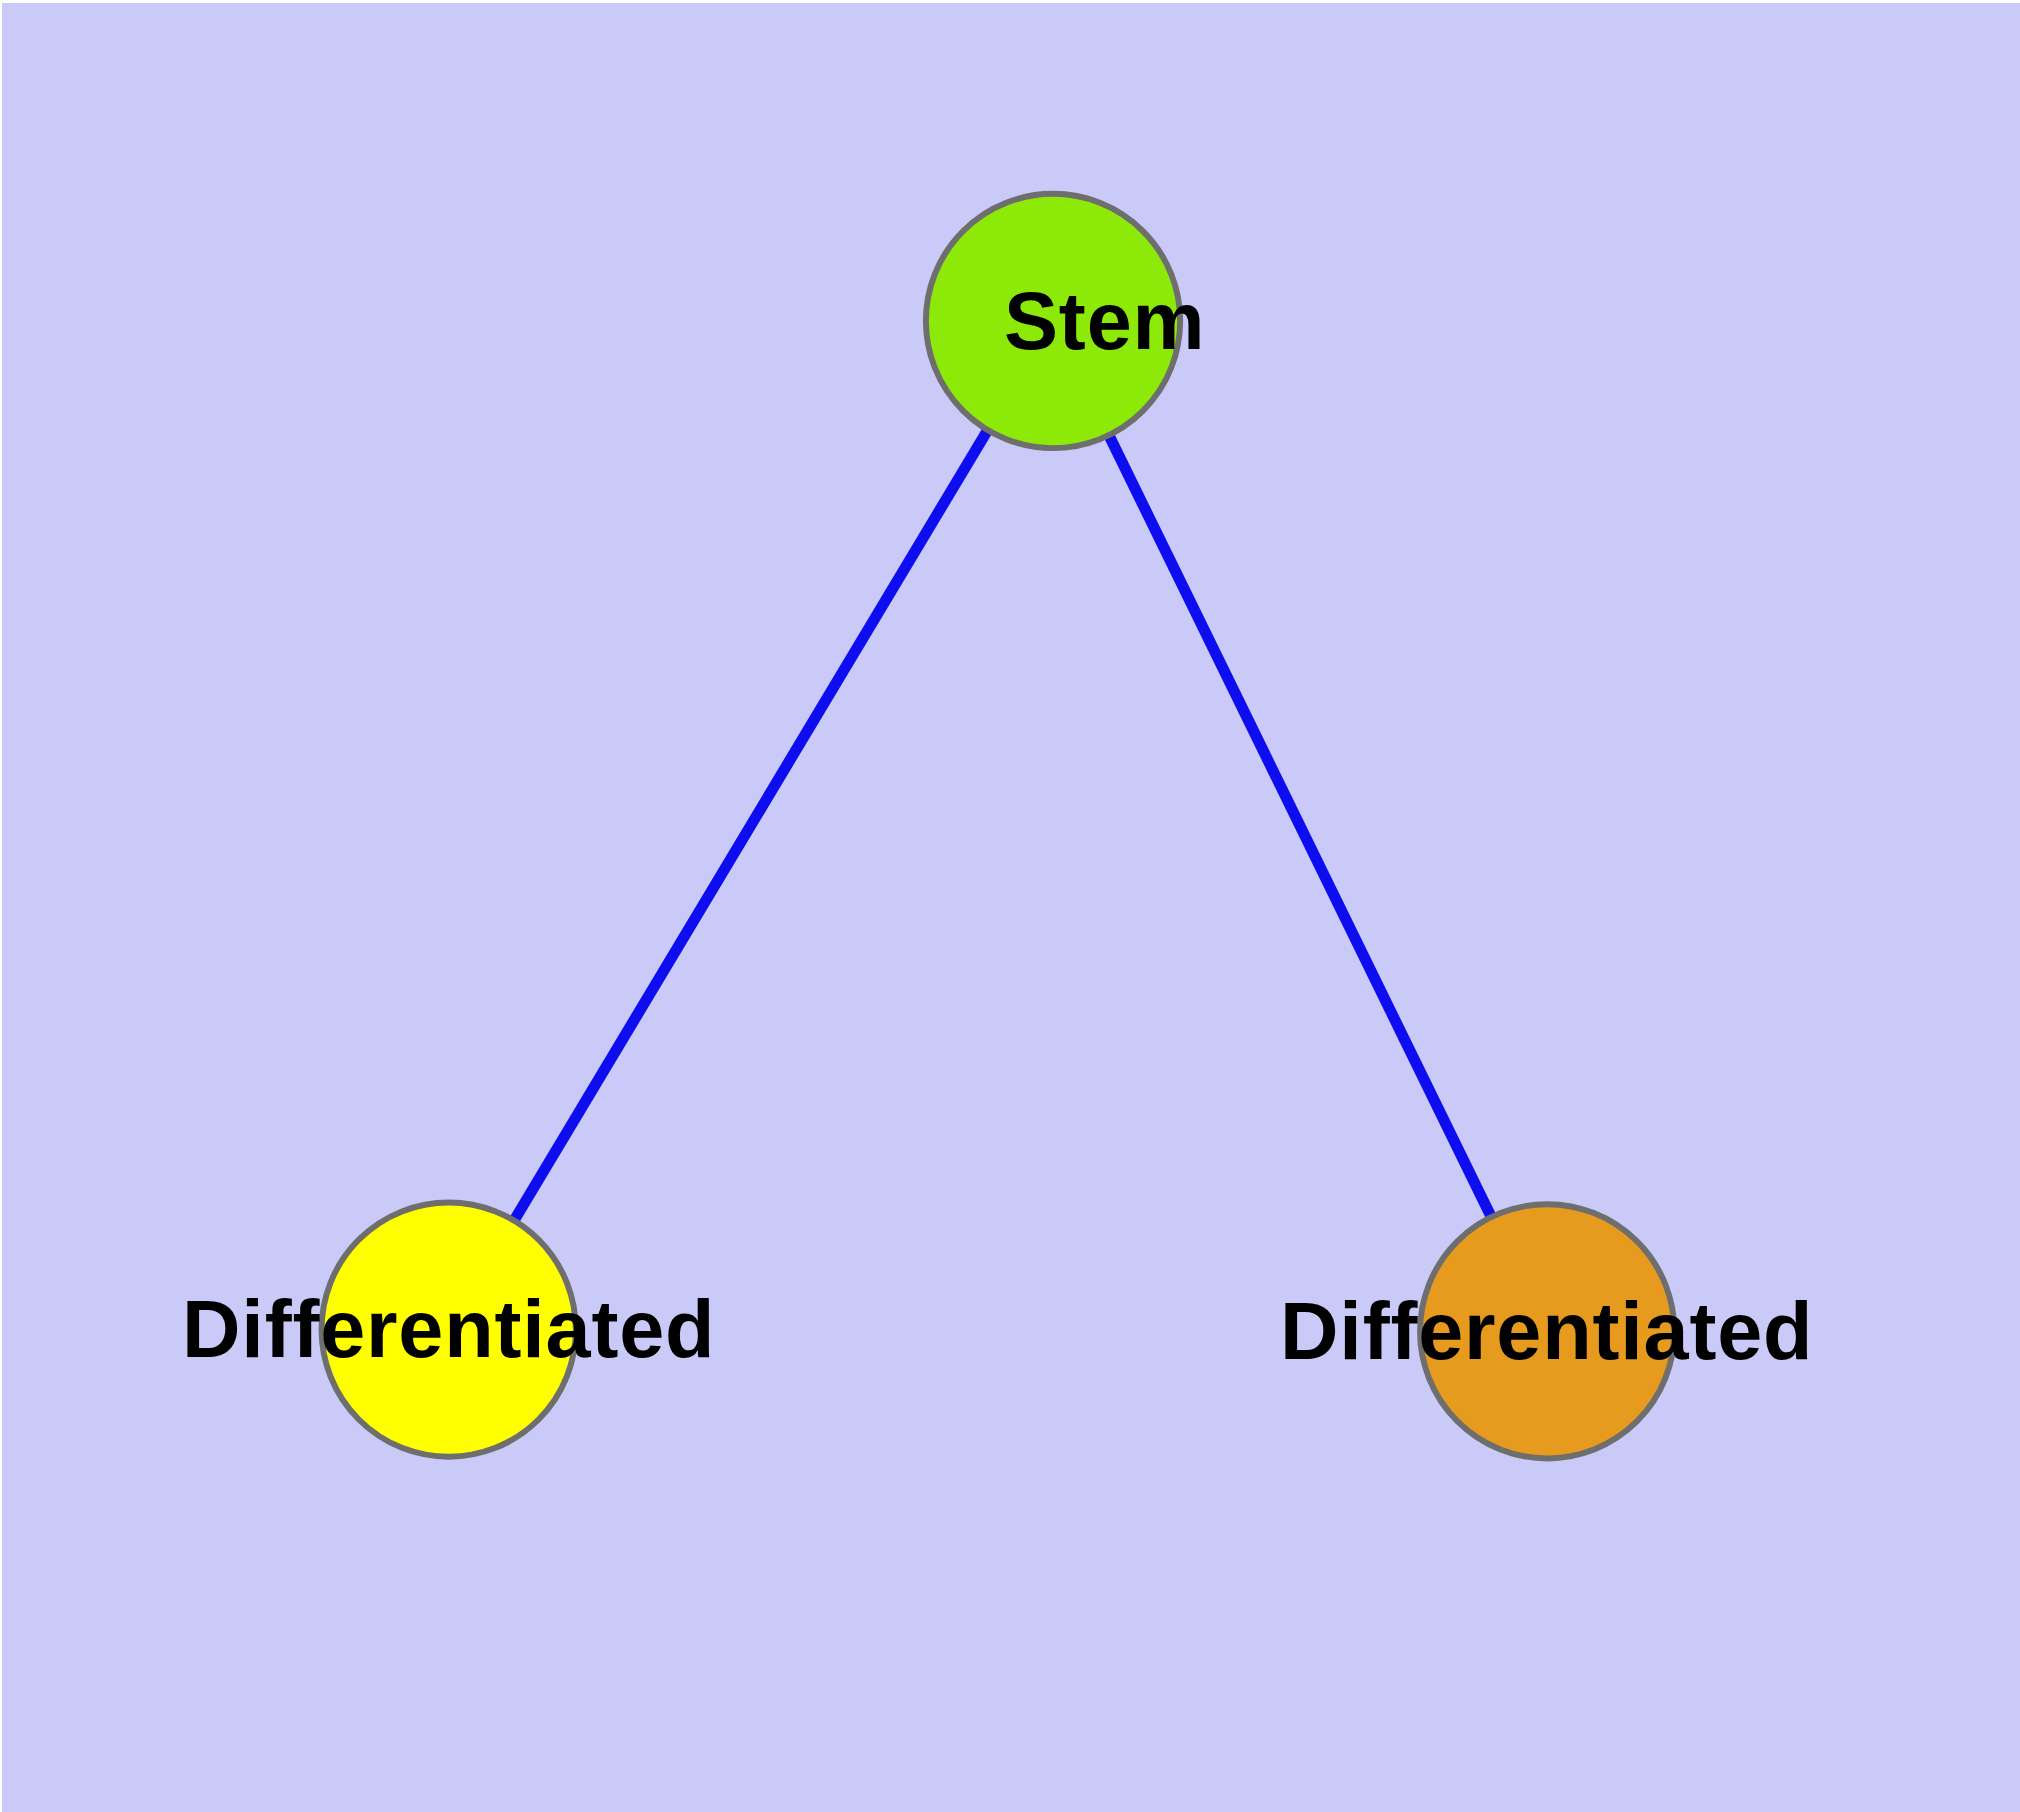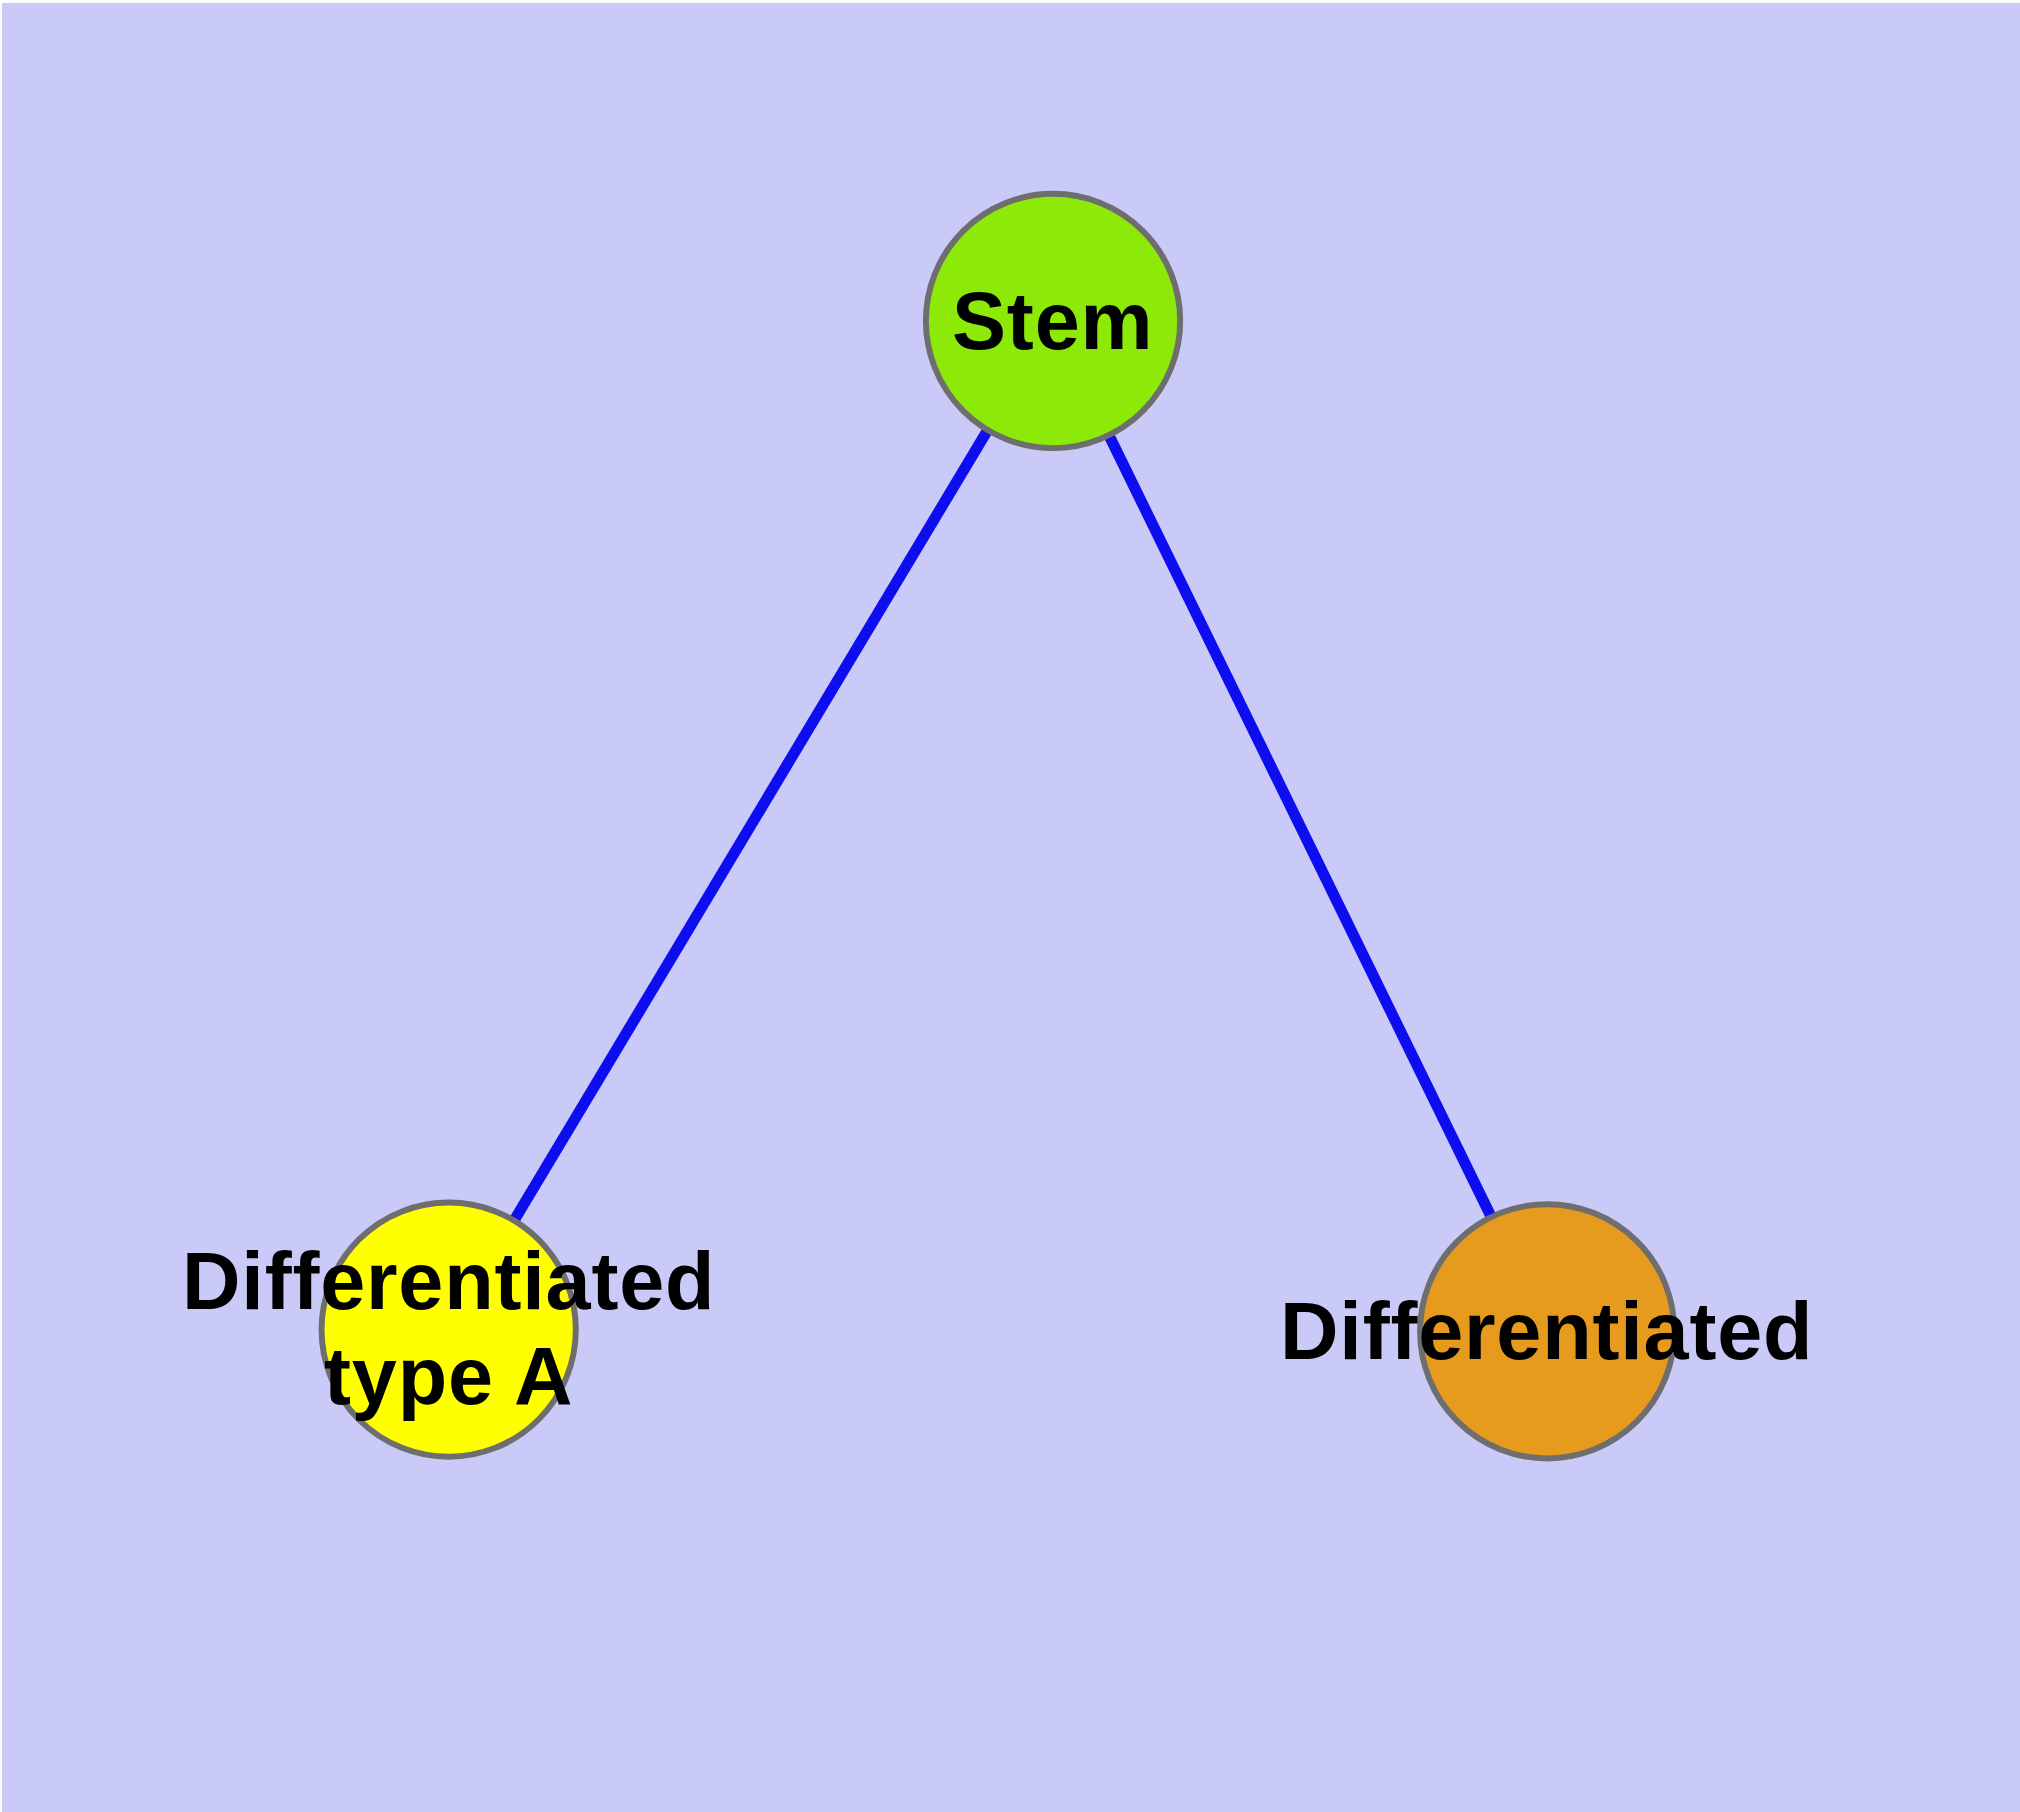--- a/index.html
+++ b/index.html
@@ -54,27 +54,26 @@
 
   <svg class="scene" width="2019" height="1809" viewBox="0 0 2382 2134" xmlns="http://www.w3.org/2000/svg">
     <line class="edge" x1="1240" y1="375" x2="527" y2="1565"></line>
     <line class="edge" x1="1240" y1="375" x2="1823" y2="1567"></line>
 
     <circle class="node" cx="1240" cy="375" r="150" fill="#8DE907"></circle>
     <circle class="node" cx="527" cy="1565" r="150" fill="#FFFF00"></circle>
     <circle class="node" cx="1823" cy="1567" r="150" fill="#E69B1E"></circle>
   </svg>
 
-  <div class="node-label" style="left:1051px; top:318px;">
+  <div class="node-label" style="left:1103px; top:318px;">
     <div>Stem</div>
   </div>
 
   <div class="node-label" style="left:447px; top:1326px;">
     <div>Differentiated</div>
-    <div>type A</div>
   </div>
 
   <div class="node-label" style="left:1545px; top:1328px;">
     <div>Differentiated</div>
   </div>
 
 </div>
 
 
 </body></html>

